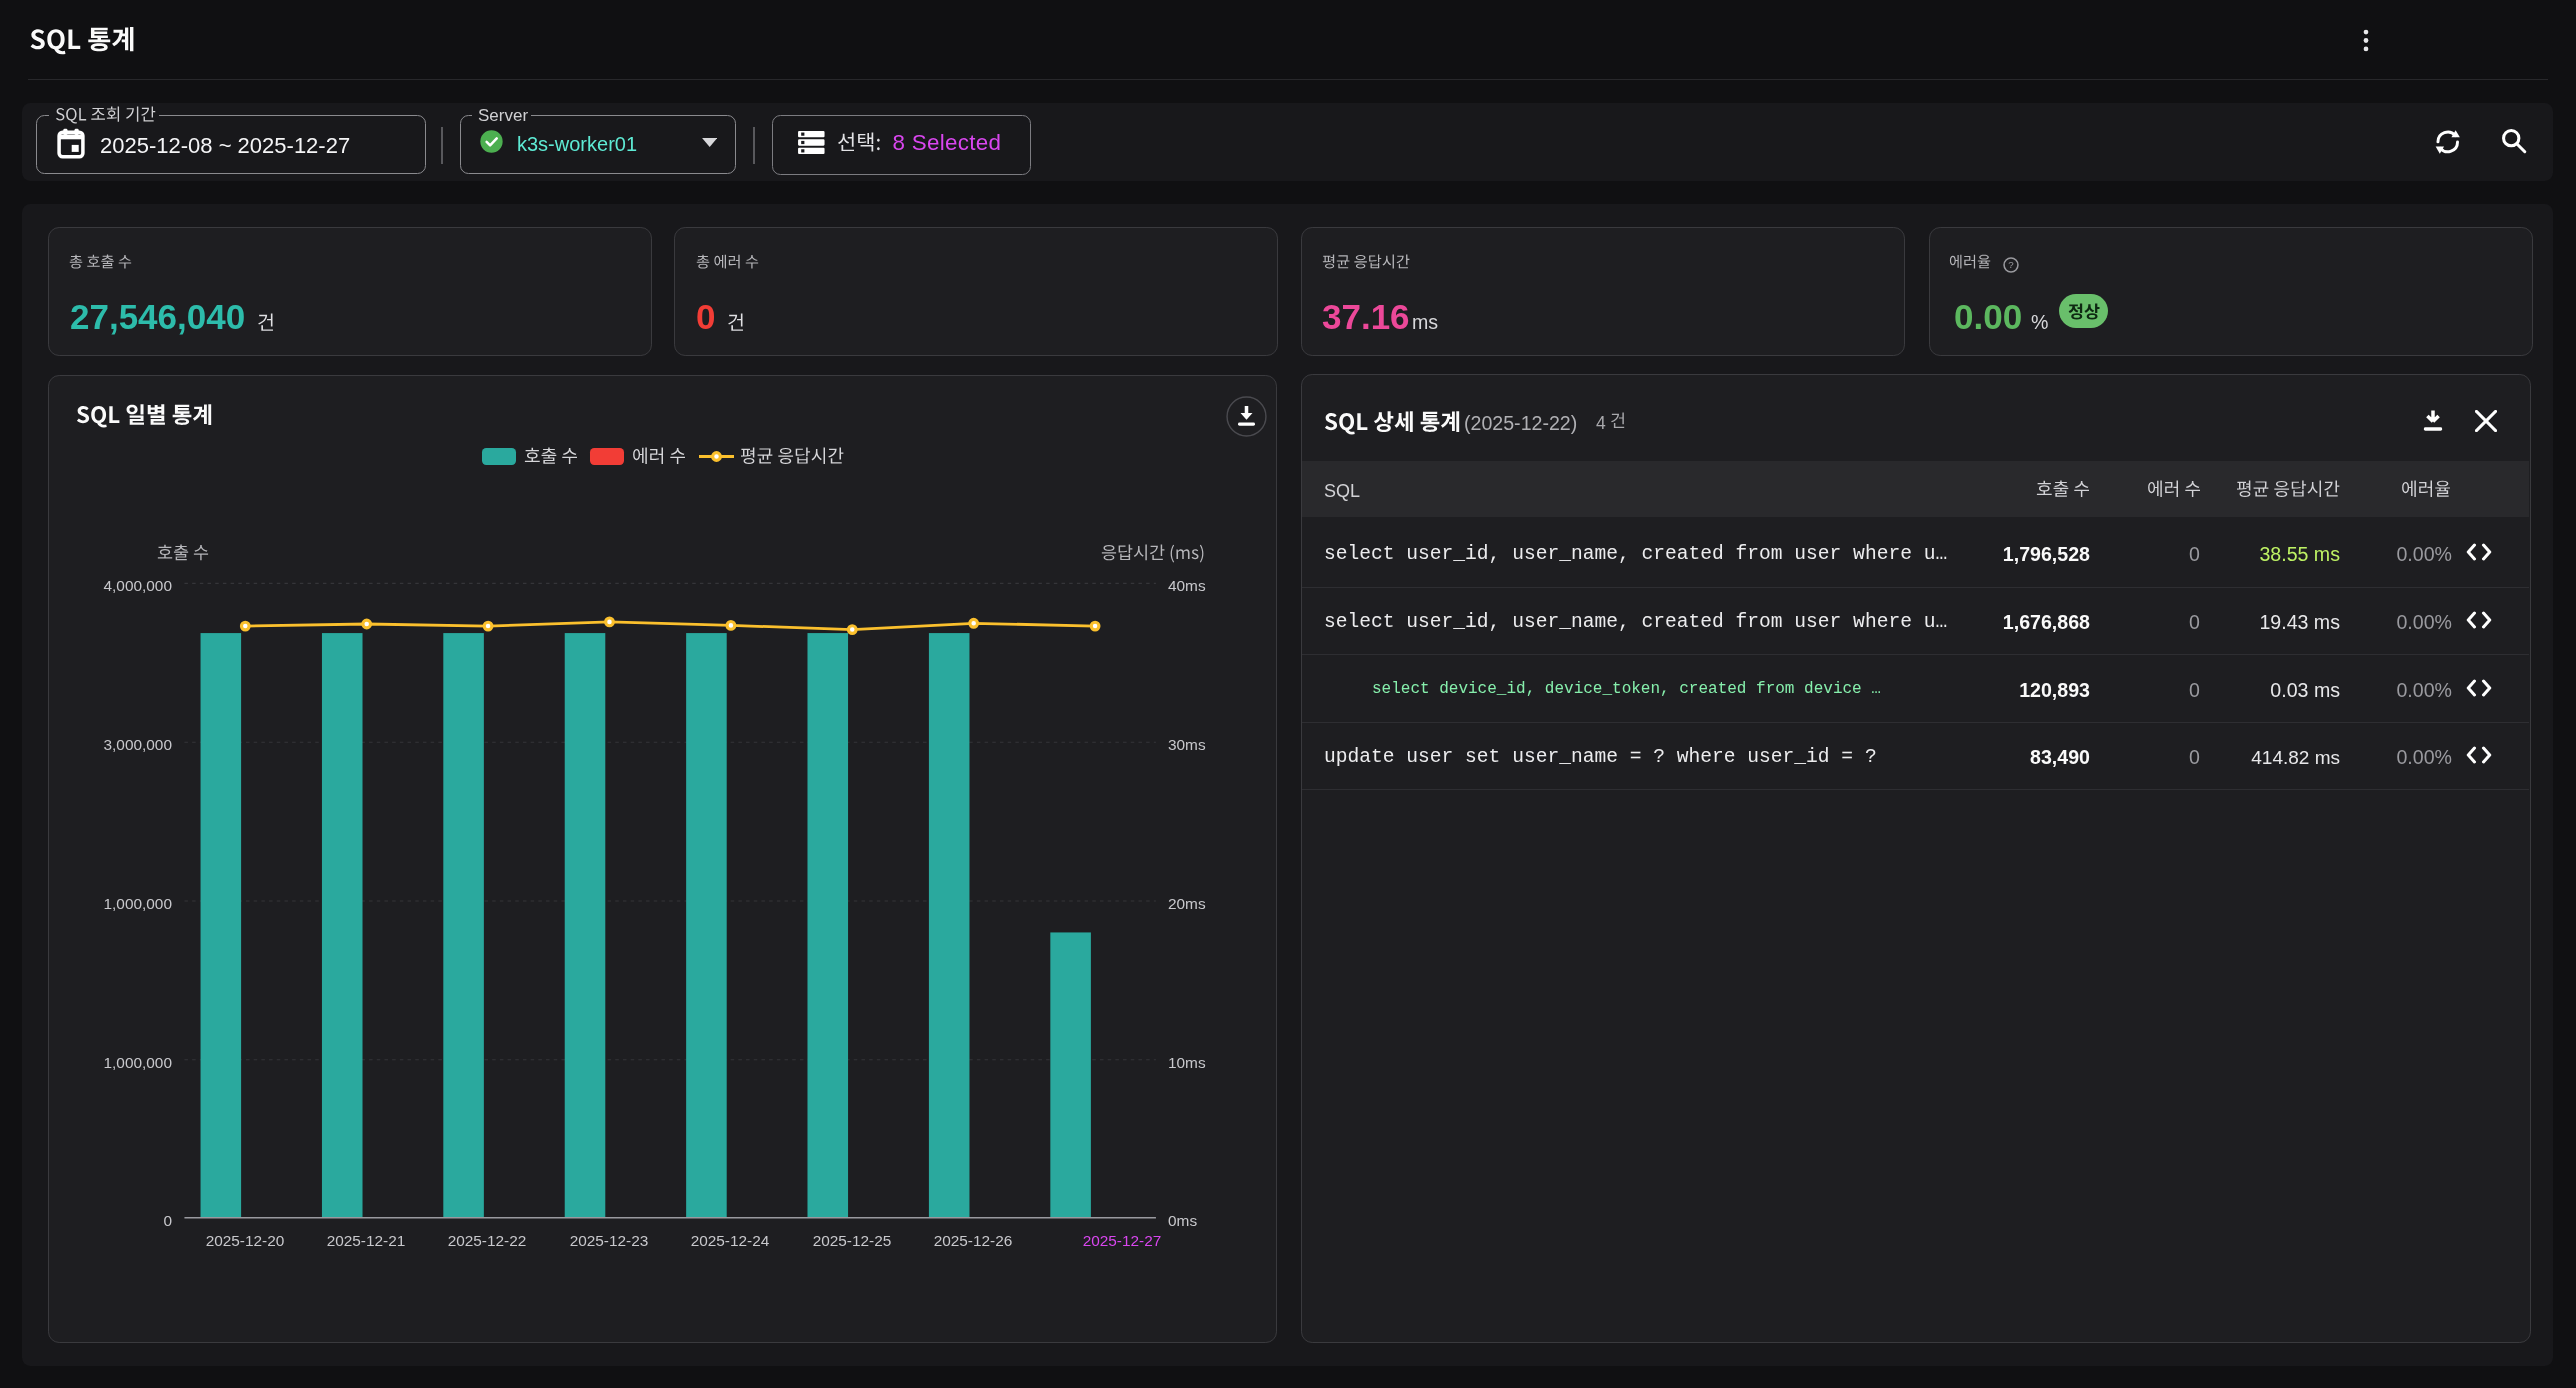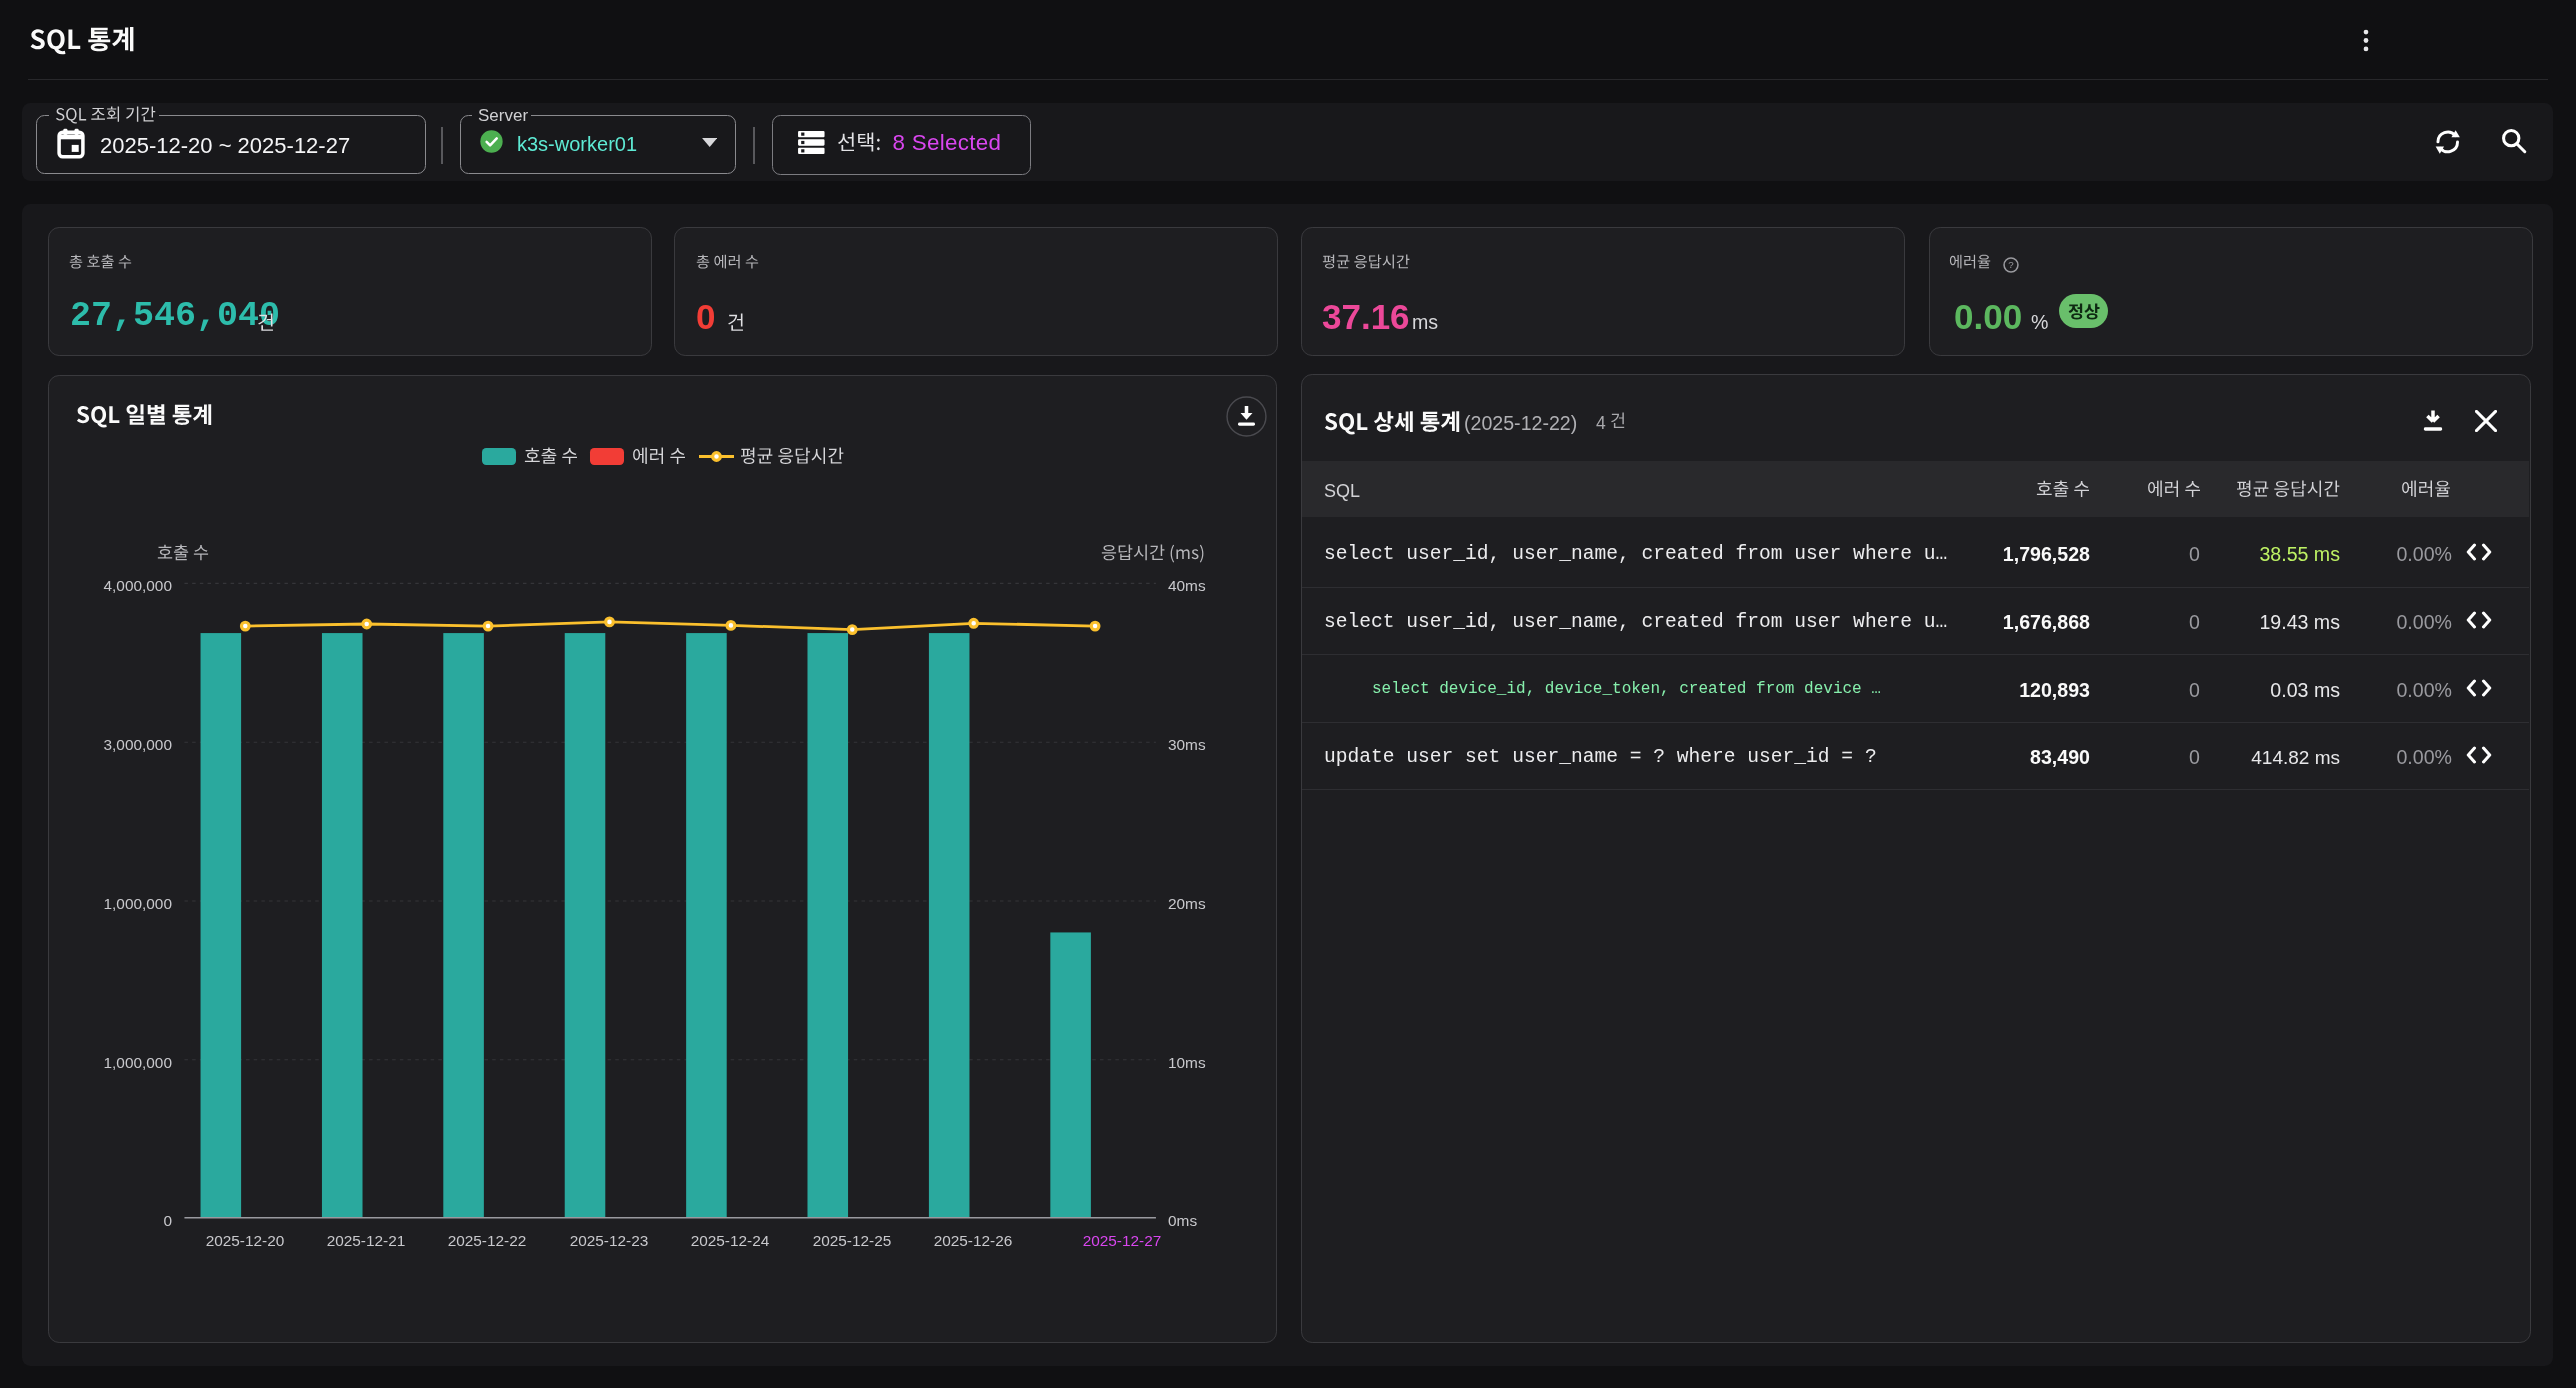--- a/index.html
+++ b/index.html
@@ -20,21 +20,21 @@
 <div style="position:absolute;left:55px;top:107px;height:0"><svg style="overflow:visible;vertical-align:baseline" width="101" height="13.4" viewBox="0 0 144.188 19.1875">
         <path transform="translate(0,19.2)" d="M7.3 0.3C11.0 0.3 13.3 -1.9 13.3 -4.7C13.3 -7.3 11.7 -8.5 9.6 -9.4L7.2 -10.5C5.8 -11.0 4.2 -11.7 4.2 -13.4C4.2 -15.0 5.5 -16.0 7.5 -16.0C9.1 -16.0 10.4 -15.3 11.5 -14.3L12.7 -15.7C11.4 -17.0 9.6 -17.9 7.5 -17.9C4.3 -17.9 2.0 -16.0 2.0 -13.2C2.0 -10.7 3.9 -9.4 5.5 -8.7L8.1 -7.6C9.7 -6.9 11.0 -6.3 11.0 -4.5C11.0 -2.8 9.6 -1.6 7.3 -1.6C5.5 -1.6 3.7 -2.5 2.5 -3.8L1.2 -2.3C2.7 -0.7 4.8 0.3 7.3 0.3Z M23.2 -1.5C20.0 -1.5 18.0 -4.4 18.0 -8.9C18.0 -13.2 20.0 -16.0 23.2 -16.0C26.4 -16.0 28.4 -13.2 28.4 -8.9C28.4 -4.4 26.4 -1.5 23.2 -1.5ZM28.6 4.4C29.6 4.4 30.6 4.2 31.1 4.0L30.7 2.3C30.2 2.4 29.6 2.6 28.8 2.6C26.9 2.6 25.3 1.8 24.5 0.2C28.2 -0.4 30.7 -3.8 30.7 -8.9C30.7 -14.5 27.6 -17.9 23.2 -17.9C18.8 -17.9 15.7 -14.5 15.7 -8.9C15.7 -3.7 18.3 -0.3 22.1 0.2C23.1 2.6 25.3 4.4 28.6 4.4Z M34.5 0.0H44.4V-1.9H36.7V-17.6H34.5Z M60.6 -7.8V-2.6H51.7V-0.9H71.4V-2.6H62.5V-7.8ZM53.4 -17.9V-16.2H60.5V-15.8C60.5 -12.3 56.4 -9.3 52.7 -8.6L53.5 -7.1C56.8 -7.7 60.2 -9.9 61.6 -12.9C63.0 -9.9 66.4 -7.8 69.7 -7.2L70.5 -8.7C66.7 -9.3 62.6 -12.3 62.6 -15.8V-16.2H69.7V-17.9Z M89.5 -19.8V1.9H91.5V-19.8ZM81.0 -12.8C82.9 -12.8 84.3 -11.8 84.3 -10.3C84.3 -8.8 82.9 -7.9 81.0 -7.9C79.0 -7.9 77.6 -8.8 77.6 -10.3C77.6 -11.8 79.0 -12.8 81.0 -12.8ZM81.0 -14.4C77.9 -14.4 75.8 -12.7 75.8 -10.3C75.8 -8.2 77.4 -6.7 80.0 -6.4V-4.0C77.8 -4.0 75.7 -3.9 73.9 -3.9L74.2 -2.3C78.2 -2.3 83.4 -2.3 88.2 -3.1L88.1 -4.6C86.1 -4.3 84.0 -4.2 82.0 -4.1V-6.4C84.5 -6.7 86.2 -8.2 86.2 -10.3C86.2 -12.7 84.1 -14.4 81.0 -14.4ZM80.0 -19.8V-17.2H74.4V-15.6H87.6V-17.2H82.0V-19.8Z M117.1 -19.8V1.9H119.1V-19.8ZM102.5 -17.5V-15.9H110.7C110.3 -10.7 107.3 -6.6 101.5 -3.8L102.6 -2.2C109.8 -5.7 112.7 -11.2 112.7 -17.5Z M138.2 -19.8V-4.0H140.2V-11.6H143.4V-13.3H140.2V-19.8ZM124.2 -18.2V-16.5H132.2C131.8 -12.7 128.5 -9.7 123.4 -8.1L124.2 -6.5C130.4 -8.4 134.4 -12.6 134.4 -18.2ZM126.6 -5.6V1.4H141.1V-0.2H128.6V-5.6Z" fill="#cfcfd2"></path>
       </svg></div>
 <svg class="abs" style="left:57px;top:128px" width="28" height="31" viewBox="0 0 40 44">
 <rect x="3" y="6" width="34" height="35" rx="5" fill="none" stroke="#fff" stroke-width="5"></rect>
 <rect x="9" y="1" width="6" height="9" rx="2" fill="#fff"></rect>
       <rect x="25" y="1" width="6" height="9" rx="2" fill="#fff"></rect>
 <rect x="3.5" y="9" width="33" height="7" fill="#fff"></rect>
 <rect x="21" y="24" width="10" height="10" fill="#fff"></rect>
     </svg>
-<div style="position:absolute;left:100px;top:135px;font-family:'Liberation Sans',sans-serif;font-size:22px;font-weight:400;color:#f5f5f7;line-height:1;white-space:nowrap;letter-spacing:0">2025-12-20 ~ 2025-12-27</div>
+<div style="position:absolute;left:100px;top:135px;font-family:'Liberation Sans',sans-serif;font-size:22px;font-weight:400;color:#f5f5f7;line-height:1;white-space:nowrap;letter-spacing:0">2025-12-08 ~ 2025-12-27</div>
 <div class="abs" style="left:441px;top:127px;width:2.1px;height:37px;background:#58585c"></div>
 <div class="abs" style="left:460px;top:115px;width:276px;height:59px;border:1.4px solid #8a8a8e;border-radius:8.4px"></div>
 <div class="abs" style="left:472px;top:114px;width:59px;height:4.2px;background:#18181b"></div>
 <div style="position:absolute;left:478px;top:107px;font-family:'Liberation Sans',sans-serif;font-size:17px;font-weight:400;color:#cfcfd2;line-height:1;white-space:nowrap;letter-spacing:0">Server</div>
 <svg class="abs" style="left:480px;top:130px" width="23" height="23" viewBox="0 0 33 33">
 <circle cx="16.5" cy="16.5" r="16" fill="#4caf50"></circle>
 <path d="M9.5 17 l5 5 l9.5 -10" fill="none" stroke="#fff" stroke-width="3.6" stroke-linecap="round" stroke-linejoin="round"></path>
     </svg>
 <div style="position:absolute;left:517px;top:134px;font-family:'Liberation Sans',sans-serif;font-size:20px;font-weight:400;color:#5eead4;line-height:1;white-space:nowrap;letter-spacing:0">k3s-worker01</div>
 <svg class="abs" style="left:702px;top:138px" width="15.4" height="9" viewBox="0 0 22 13">
@@ -66,21 +66,21 @@
 <line x1="27" y1="25.5" x2="38.5" y2="37" stroke="#fff" stroke-width="4.4" stroke-linecap="round"></line>
     </svg>
 <div class="abs" style="left:22.4px;top:204px;width:2531px;height:1162px;background:#18181b;border-radius:8.4px"></div>
 <div class="abs" style="left:48px;top:227px;width:604px;height:129px;background:#1e1e21;border:1.4px solid #3a3a3e;border-radius:11.2px"></div>
 <div class="abs" style="left:674px;top:227px;width:604px;height:129px;background:#1e1e21;border:1.4px solid #3a3a3e;border-radius:11.2px"></div>
 <div class="abs" style="left:1301px;top:227px;width:604px;height:129px;background:#1e1e21;border:1.4px solid #3a3a3e;border-radius:11.2px"></div>
 <div class="abs" style="left:1929px;top:227px;width:604px;height:129px;background:#1e1e21;border:1.4px solid #3a3a3e;border-radius:11.2px"></div>
 <div style="position:absolute;left:69px;top:255px;height:0"><svg style="overflow:visible;vertical-align:baseline" width="63" height="12.3" viewBox="0 0 90.7969 17.5938">
         <path transform="translate(0,17.6)" d="M10.1 -4.9C5.8 -4.9 3.3 -3.8 3.3 -1.6C3.3 0.5 5.8 1.7 10.1 1.7C14.4 1.7 16.9 0.5 16.9 -1.6C16.9 -3.8 14.4 -4.9 10.1 -4.9ZM10.1 -3.5C13.2 -3.5 15.0 -2.9 15.0 -1.6C15.0 -0.4 13.2 0.3 10.1 0.3C6.9 0.3 5.1 -0.4 5.1 -1.6C5.1 -2.9 6.9 -3.5 10.1 -3.5ZM9.2 -10.3V-7.9H1.1V-6.4H19.1V-7.9H11.0V-10.3ZM2.9 -16.3V-14.8H9.1C8.9 -12.6 5.9 -11.1 2.1 -10.8L2.7 -9.4C6.0 -9.7 8.9 -10.9 10.1 -12.8C11.3 -10.9 14.2 -9.7 17.5 -9.4L18.0 -10.8C14.3 -11.1 11.2 -12.6 11.1 -14.8H17.2V-16.3H11.0V-18.2H9.2V-16.3Z M35.2 -11.0C38.1 -11.0 39.9 -10.1 39.9 -8.7C39.9 -7.2 38.1 -6.3 35.2 -6.3C32.3 -6.3 30.6 -7.2 30.6 -8.7C30.6 -10.1 32.3 -11.0 35.2 -11.0ZM34.3 -17.9V-15.3H27.1V-13.8H43.3V-15.3H36.1V-17.9ZM35.2 -12.5C31.2 -12.5 28.7 -11.0 28.7 -8.7C28.7 -6.4 30.8 -5.1 34.3 -4.9V-2.1H26.3V-0.6H44.3V-2.1H36.1V-4.9C39.6 -5.1 41.8 -6.4 41.8 -8.7C41.8 -11.0 39.2 -12.5 35.2 -12.5Z M48.7 0.1V1.5H62.8V0.1H50.5V-1.8H62.2V-6.1H56.4V-8.0H64.5V-9.3H46.5V-8.0H54.6V-6.1H48.7V-4.8H60.4V-3.1H48.7ZM48.4 -16.5V-15.0H54.5C54.1 -13.1 51.1 -11.9 47.5 -11.6L48.0 -10.3C51.3 -10.5 54.3 -11.5 55.5 -13.4C56.7 -11.5 59.6 -10.5 63.0 -10.3L63.5 -11.6C59.8 -11.9 56.8 -13.1 56.5 -15.0H62.7V-16.5H56.4V-18.3H54.6V-16.5Z M79.7 -17.5V-16.4C79.7 -13.6 76.2 -11.2 72.6 -10.6L73.3 -9.2C76.4 -9.7 79.4 -11.4 80.7 -13.8C82.0 -11.4 84.9 -9.7 88.0 -9.2L88.8 -10.6C85.2 -11.2 81.6 -13.6 81.6 -16.4V-17.5ZM71.7 -7.0V-5.5H79.7V1.7H81.5V-5.5H89.6V-7.0Z" fill="#b6b6ba"></path>
       </svg></div>
-<div style="position:absolute;left:70px;top:299px;font-family:Liberation Mono, monospace;font-size:35px;font-weight:700;color:#2dbcab;line-height:1;white-space:nowrap;letter-spacing:0">27,546,040</div>
+<div style="position:absolute;left:70px;top:299px;font-family:Liberation Sans, sans-serif;font-size:35px;font-weight:700;color:#2dbcab;line-height:1;white-space:nowrap;letter-spacing:0">27,546,040</div>
 <div style="position:absolute;left:257px;top:314px;height:0"><svg style="overflow:visible;vertical-align:baseline" width="18" height="15.7" viewBox="0 0 25.7969 22.3906">
         <path transform="translate(0,22.4)" d="M14.4 -15.3V-13.4H19.9V-4.4H22.2V-23.1H19.9V-15.3ZM3.1 -21.2V-19.3H12.0C11.5 -14.7 7.5 -11.1 1.8 -9.2L2.8 -7.3C9.9 -9.7 14.5 -14.7 14.5 -21.2ZM6.2 -6.3V1.6H22.9V-0.3H8.6V-6.3Z" fill="#e0e0e3"></path>
       </svg></div>
 <div style="position:absolute;left:696px;top:255px;height:0"><svg style="overflow:visible;vertical-align:baseline" width="63" height="12.3" viewBox="0 0 90.7969 17.5938">
         <path transform="translate(0,17.6)" d="M10.1 -4.9C5.8 -4.9 3.3 -3.8 3.3 -1.6C3.3 0.5 5.8 1.7 10.1 1.7C14.4 1.7 16.9 0.5 16.9 -1.6C16.9 -3.8 14.4 -4.9 10.1 -4.9ZM10.1 -3.5C13.2 -3.5 15.0 -2.9 15.0 -1.6C15.0 -0.4 13.2 0.3 10.1 0.3C6.9 0.3 5.1 -0.4 5.1 -1.6C5.1 -2.9 6.9 -3.5 10.1 -3.5ZM9.2 -10.3V-7.9H1.1V-6.4H19.1V-7.9H11.0V-10.3ZM2.9 -16.3V-14.8H9.1C8.9 -12.6 5.9 -11.1 2.1 -10.8L2.7 -9.4C6.0 -9.7 8.9 -10.9 10.1 -12.8C11.3 -10.9 14.2 -9.7 17.5 -9.4L18.0 -10.8C14.3 -11.1 11.2 -12.6 11.1 -14.8H17.2V-16.3H11.0V-18.2H9.2V-16.3Z M41.4 -18.2V1.7H43.2V-18.2ZM30.7 -14.8C32.3 -14.8 33.3 -12.8 33.3 -9.6C33.3 -6.4 32.3 -4.4 30.7 -4.4C29.2 -4.4 28.2 -6.4 28.2 -9.6C28.2 -12.8 29.2 -14.8 30.7 -14.8ZM30.7 -16.5C28.2 -16.5 26.5 -13.9 26.5 -9.6C26.5 -5.3 28.2 -2.7 30.7 -2.7C33.2 -2.7 34.8 -5.1 35.0 -9.0H37.5V0.7H39.2V-17.8H37.5V-10.4H35.0C34.8 -14.2 33.2 -16.5 30.7 -16.5Z M57.3 -10.6V-9.0H61.0V1.7H62.9V-18.2H61.0V-10.6ZM47.2 -16.3V-14.8H54.3V-10.9H47.3V-3.0H48.8C52.3 -3.0 54.9 -3.2 57.9 -3.7L57.7 -5.2C54.9 -4.7 52.4 -4.6 49.1 -4.6V-9.4H56.1V-16.3Z M79.7 -17.5V-16.4C79.7 -13.6 76.2 -11.2 72.6 -10.6L73.3 -9.2C76.4 -9.7 79.4 -11.4 80.7 -13.8C82.0 -11.4 84.9 -9.7 88.0 -9.2L88.8 -10.6C85.2 -11.2 81.6 -13.6 81.6 -16.4V-17.5ZM71.7 -7.0V-5.5H79.7V1.7H81.5V-5.5H89.6V-7.0Z" fill="#b6b6ba"></path>
       </svg></div>
 <div style="position:absolute;left:696px;top:299px;font-family:'Liberation Sans',sans-serif;font-size:35px;font-weight:700;color:#f23d36;line-height:1;white-space:nowrap;letter-spacing:0">0</div>
 <div style="position:absolute;left:727px;top:314px;height:0"><svg style="overflow:visible;vertical-align:baseline" width="18" height="15.7" viewBox="0 0 25.7969 22.3906">
         <path transform="translate(0,22.4)" d="M14.4 -15.3V-13.4H19.9V-4.4H22.2V-23.1H19.9V-15.3ZM3.1 -21.2V-19.3H12.0C11.5 -14.7 7.5 -11.1 1.8 -9.2L2.8 -7.3C9.9 -9.7 14.5 -14.7 14.5 -21.2ZM6.2 -6.3V1.6H22.9V-0.3H8.6V-6.3Z" fill="#e0e0e3"></path>
       </svg></div>

